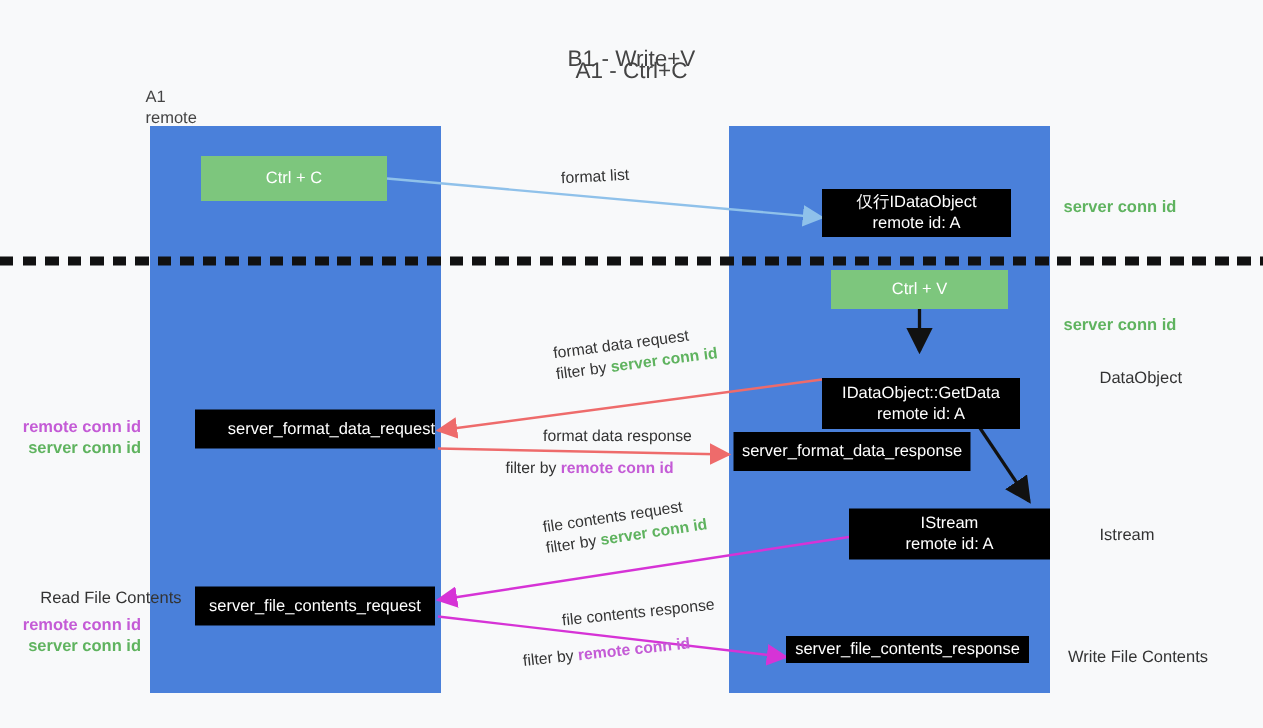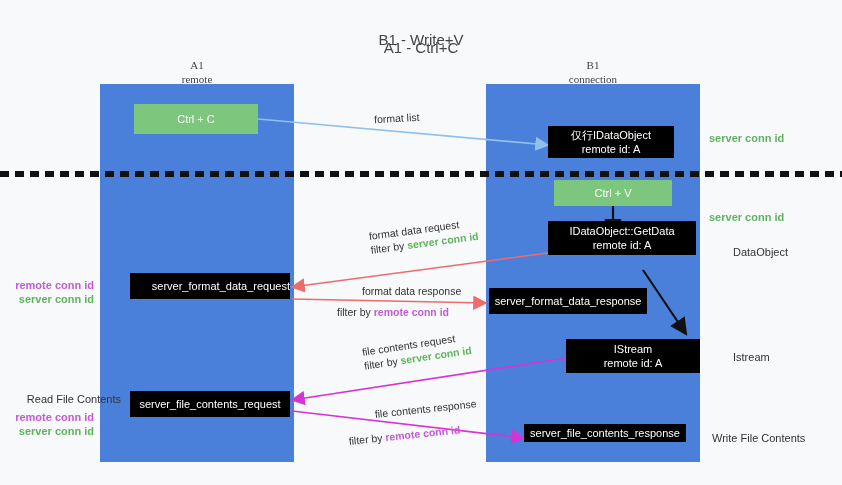--- a/index.html
+++ b/index.html
@@ -25,26 +25,25 @@
     font-size: 15px;
     line-height: 20px;
     white-space: pre;
   }
   #title-line1 { top: 10px; margin-top: 28px; }
   #title-line2 { top: 30px; }
 
   
   .col-header {
     position: absolute;
-    text-align: center;
+    text-align: left;
     color: #444;
     font-size: 11px;
     line-height: 14px;
     width: 200px;
-    font-family: Liberation Serif, serif;
   }
   .col-header .ch-name { display: block; }
   .col-header .ch-sub  { display: block; }
 
   
   .lane {
     position: absolute;
     background: #4a80da;
   }
   #lane-a1 { left: 100px; top: 84px; width: 194px; height: 378px; }
@@ -121,24 +120,20 @@
   <div class="title" id="title-line1">A1 - Ctrl+C</div>
   <div class="title" id="title-line2">B1 - Write+V</div>
 
   <div class="lane" id="lane-a1"></div>
   <div class="lane" id="lane-b1"></div>
 
   <div class="col-header" style="left:97px; top:58px;">
     <span class="ch-name">A1</span>
     <span class="ch-sub">remote</span>
   </div>
-  <div class="col-header" style="left:493px; top:58px;">
-    <span class="ch-name">B1</span>
-    <span class="ch-sub">connection</span>
-  </div>
 
   <svg id="wires" viewBox="0 0 842 485">
     <defs>
       <marker id="ah-blue" markerWidth="9" markerHeight="9" refX="8" refY="4.5" orient="auto">
         <path d="M0,0 L9,4.5 L0,9 z" fill="#8fc1ea"></path>
       </marker>
       <marker id="ah-red" markerWidth="9" markerHeight="9" refX="8" refY="4.5" orient="auto">
         <path d="M0,0 L9,4.5 L0,9 z" fill="#ee6b6b"></path>
       </marker>
       <marker id="ah-mag" markerWidth="9" markerHeight="9" refX="8" refY="4.5" orient="auto">
@@ -170,21 +165,21 @@
 
   <div class="node orange" style="left:548px; top:126px; width:126px; height:32px;">
     <span>仅行IDataObject</span>
     <span>remote id: A</span>
   </div>
 
   <div class="node green" style="left:554px; top:180px; width:118px; height:26px;">
     <span>Ctrl + V</span>
   </div>
 
-  <div class="node orange" style="left:548px; top:221px; width:148px; height:34px;text-align:right;">
+  <div class="node orange" style="left:548px; top:252px; width:132px; height:34px;text-align:right;">
     <span>IDataObject::GetData</span>
     <span>remote id: A</span>
   </div>
 
   <div class="node orange" style="left:130px; top:273px; width:160px; height:26px;align-items:flex-end;">
     <span>server_format_data_request</span>
   </div>
 
   <div class="node orange" style="left:489px; top:288px; width:158px; height:26px;">
     <span>server_format_data_response</span>

